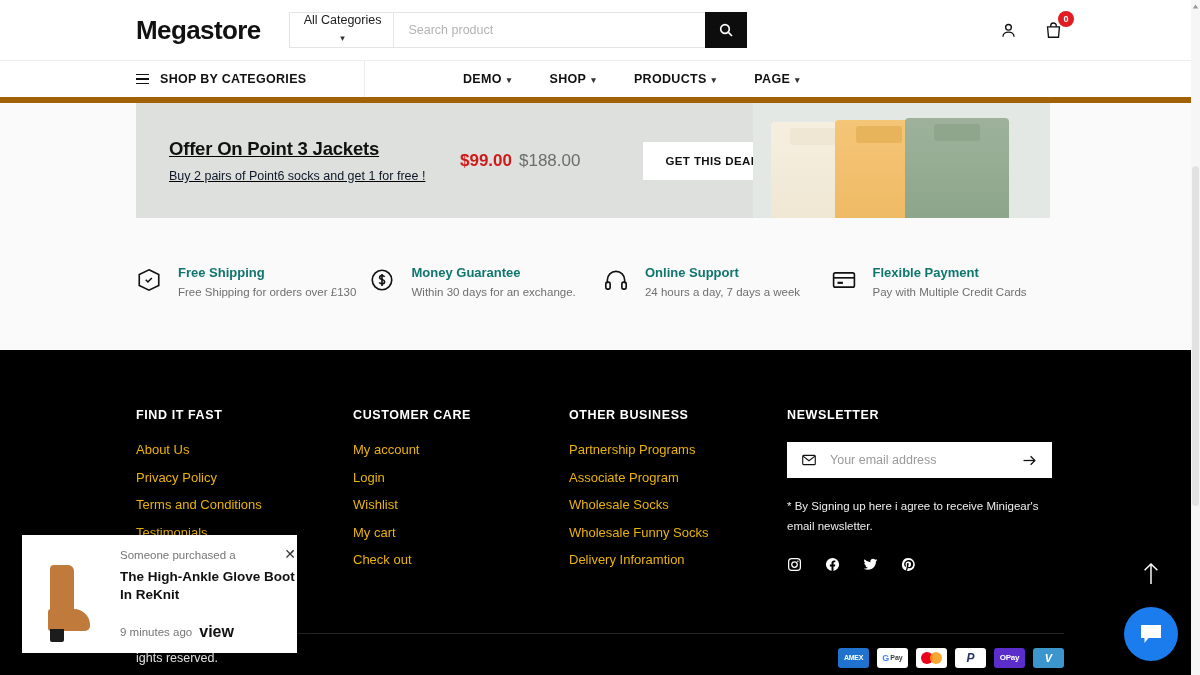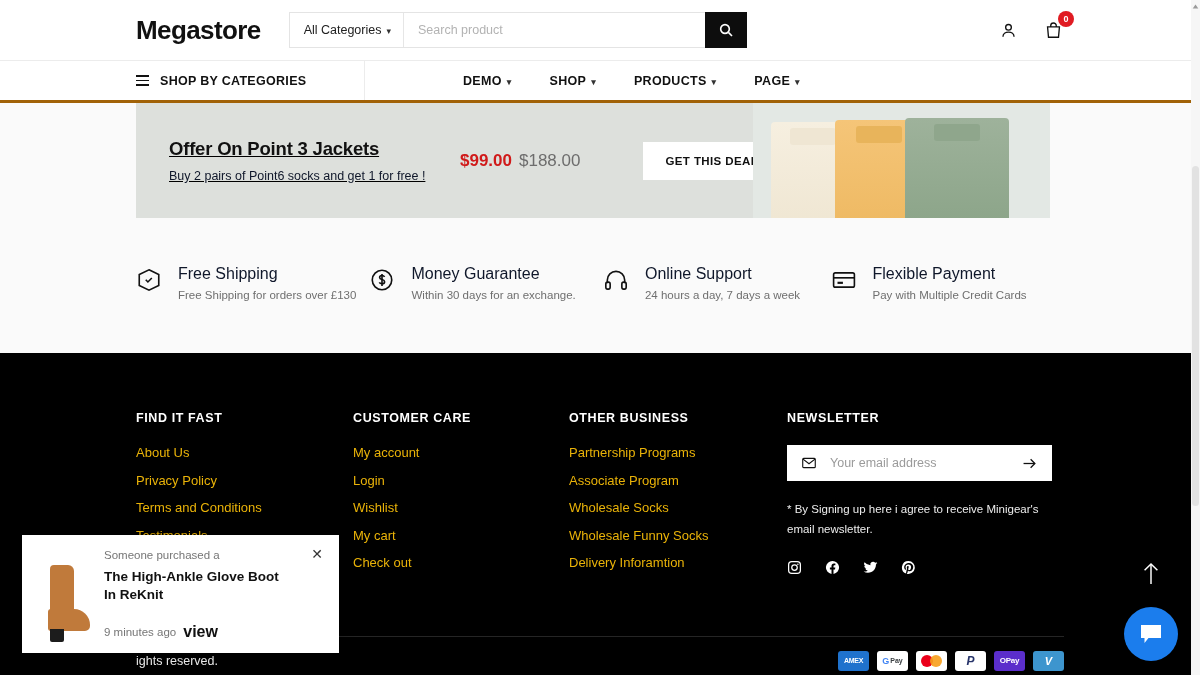--- a/index.html
+++ b/index.html
@@ -26,20 +26,21 @@
     display:flex; align-items:center;
     margin-left: 28px;
     width: 458px; height: 36px;
     border: 1px solid #e4e4e4; background:#fff;
   }
   .cat-select {
     display:flex; align-items:center; gap:5px;
     padding: 0 12px 0 14px; height:100%;
     font-size:12.5px; color:#212121; white-space:nowrap;
     border-right:1px solid #e6e6e6;
+    flex-direction:column;
   }
   .chev { font-size:9px; color:#333; transform: translateY(1px); }
   .search-input {
     flex:1; height:100%; border:none; outline:none;
     padding: 0 14px; font-size:12.5px; color:#333;
     font-family:"Liberation Sans", sans-serif; background:transparent;
   }
   .search-input::placeholder { color:#b3b3b3; }
   .search-btn {
     width:42px; height:36px; background:#0d0d0d; border:none;
@@ -53,21 +54,21 @@
   .icon-btn { position:relative; display:flex; align-items:center; justify-content:center; cursor:pointer; width:22px; height:22px;}
   .cart-badge {
     position:absolute; top:-8px; right:-10px;
     background:#e01b22; color:#fff; font-size:9px; font-weight:700;
     width:16px; height:16px; border-radius:50%;
     display:flex; align-items:center; justify-content:center;
   }
 
   
   .nav {
-    height:43px; border-top:1px solid #ececec; border-bottom:3px solid #a16207;
+    height:43px; border-top:1px solid #ececec; border-bottom:6px solid #a16207;
     display:flex; align-items:stretch; padding-left:136px;
     background:#fff;
   }
   .shop-cats {
     display:flex; align-items:center; gap:11px;
     width:229px; font-size:12.5px; font-weight:700; letter-spacing:0.3px;
     color:#111; border-right:1px solid #ececec; cursor:pointer;
   }
   .burger { display:inline-flex; flex-direction:column; gap:3px; }
   .burger i { display:block; width:13px; height:1.6px; background:#111; }
@@ -111,21 +112,21 @@
   .j1 .collar{background:#efe6d3;} .j2 .collar{background:#e8b45b;} .j3 .collar{background:#8fa68c;}
 
   
   .features {
     display:flex; padding: 47px 136px 0 136px; gap:0;
   }
   .feature { display:flex; align-items:flex-start; gap:16px; width:236px; }
   .feature:nth-child(2){ width:236px; }
   .feature:nth-child(3){ width:230px; }
   .f-icon { width:26px; height:26px; flex:none; margin-top:2px; }
-  .f-title { font-size:16px; font-weight:400; color:#0f172a; }
+  .f-title { font-size:13px; font-weight:700; color:#0f766e; }
   .f-sub { font-size:11.5px; color:#6f6f6f; margin-top:6px; white-space:nowrap; }
 
   .main-spacer { height:52px; }
 
   
   .footer { background:#000; color:#fff; padding: 58px 136px 0 136px; position:relative; height:331px; }
   .f-cols { display:flex; }
   .f-col { }
   .c1 { width:217px; } .c2 { width:216px; } .c3 { width:218px; }
   .c4 { width:265px; }
@@ -162,23 +163,23 @@
   .pay-mc   { background:#fff; position:relative; }
   .pay-pp   { background:#fff; color:#27346a; }
   .pay-opay { background:#5b2ecb; color:#fff; font-size:8px; letter-spacing:-0.2px;}
   .pay-venmo{ background:#3d95ce; color:#fff; font-size:11px; font-style:italic; font-weight:800;}
   .mc-c { position:absolute; width:12px; height:12px; border-radius:50%; top:4px; }
   .mc-l { background:#eb001b; left:5px; } .mc-r { background:#f79e1b; right:5px; opacity:.9; }
 
   
   .popup {
     position:absolute; left:22px; bottom:22px;
-    width:317px; height:118px; background:#fff;
+    width:275px; height:118px; background:#fff;
     box-shadow: 0 2px 14px rgba(0,0,0,.22);
-    display:flex; padding:14px 12px 10px 12px;
+    display:flex; padding:14px 12px 10px 12px;gap:16px;
   }
   .popup-img { width:62px; height:86px; position:relative; flex:none; margin-top:14px; }
   .boot-shaft { position:absolute; left:16px; top:2px; width:24px; height:50px; background:#c07a3b; border-radius:4px 6px 0 0;}
   .boot-foot  { position:absolute; left:14px; top:46px; width:42px; height:22px; background:#c07a3b; border-radius:3px 16px 5px 3px;}
   .boot-heel  { position:absolute; left:16px; top:66px; width:14px; height:13px; background:#1c1c1c; border-radius:0 0 2px 2px;}
   .popup-body { margin-left:8px; flex:1; position:relative; }
   .popup-kicker { font-size:11.5px; color:#767676; }
   .popup-title { font-size:13.5px; font-weight:700; color:#111; line-height:1.35; margin-top:7px; width:180px;}
   .popup-foot { position:absolute; bottom:2px; left:0; display:flex; align-items:center; gap:7px; }
   .popup-time { font-size:11.5px; color:#767676; }

